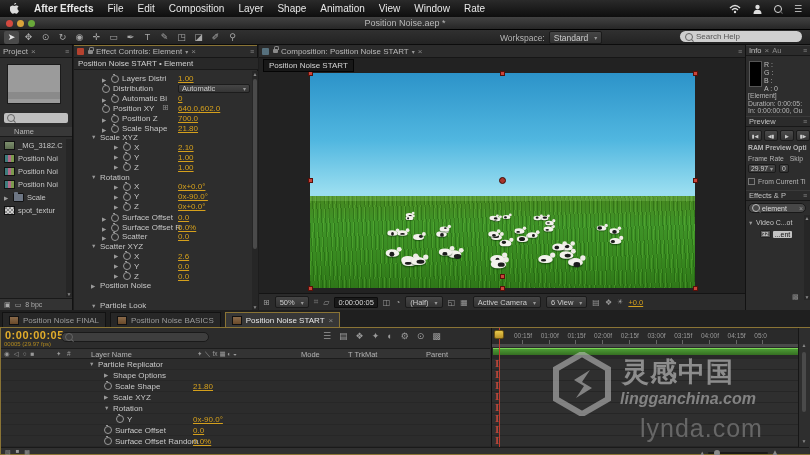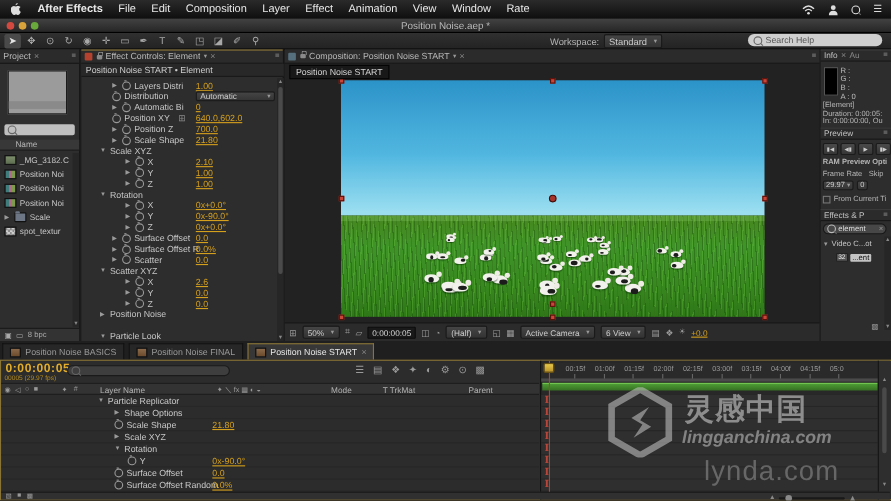--- a/index.html
+++ b/index.html
@@ -70,21 +70,21 @@
   .ecrow{position:absolute;left:0;width:178px;height:10px;display:flex;align-items:center;gap:3px;font-size:8px;color:#c6c6c6;box-sizing:border-box;white-space:nowrap;}
   .exp{font-size:5.5px;color:#9a9a9a;width:6px;flex:none;}
   .stopwatch{width:6px;height:6px;border:1px solid #999;border-radius:50%;flex:none;position:relative;}
   .stopwatch::before{content:'';position:absolute;left:1px;top:-2px;width:2px;height:1px;background:#999;}
   .hot{color:#d5a01c;text-decoration:underline;}
   .ec-dd{position:absolute;left:104px;width:72px;height:9px;background:linear-gradient(#454545,#353535);
          border:1px solid #1c1c1c;border-radius:2px;font-size:7.5px;color:#ccc;display:flex;align-items:center;
          justify-content:space-between;padding:0 3px;box-sizing:border-box;}
   .ecval{position:absolute;left:104px;}
   .pticon{position:absolute;left:88px;color:#8a8a8a;font-size:8px;top:0;}
-  .ind1{padding-left:17px;} .ind2{padding-left:28px;} .ind3{padding-left:40px;}
+  .ind1{padding-left:17px;} .ind2{padding-left:28px;align-items:flex-end;} .ind3{padding-left:40px;}
   
   #comp{left:259px;top:45px;width:487px;height:265px;background:#242424;border-right:1px solid #121212;box-sizing:border-box;}
   #comp-tooltip{position:absolute;left:4px;top:14px;background:#181818;border:1px solid #050505;color:#d5d5d5;
                 font-size:8px;padding:1px 5px;z-index:5;}
   #viewer{position:absolute;left:0;top:13px;width:486px;height:235px;background:#222;overflow:hidden;}
   #vimg{position:absolute;left:51px;top:15px;width:385px;height:215px;}
   #sky{position:absolute;left:0;top:0;width:385px;height:123px;background:linear-gradient(#2c93c9,#51b7e0 55%,#9adef0 97%);}
   #grass{position:absolute;left:0;top:123px;width:385px;height:92px;
          background:linear-gradient(#46861f,#3f9428 30%,#37881f 70%,#2e7718);}
   #grass::before{content:'';position:absolute;inset:0;
@@ -174,21 +174,21 @@
     <svg width="10" height="12" viewBox="0 0 10 12">
         <path fill="#ddd" d="M7.2 1.2c-.5.6-1.3 1-1.9.9-.1-.7.2-1.4.6-1.8C6.4-.2 7.2-.5 7.8-.5c.1.7-.2 1.3-.6 1.7zM7.9 3c-1.1-.1-2 .6-2.5.6S4.1 3 3.2 3C2 3.1.9 3.7.3 4.8c-1.2 2.1-.3 5.2.9 6.9.6.8 1.3 1.7 2.2 1.7.9 0 1.2-.6 2.3-.6s1.4.6 2.3.6c1 0 1.6-.9 2.2-1.7.7-1 1-1.9 1-2-.1 0-1.9-.7-1.9-2.9 0-1.8 1.5-2.6 1.5-2.7C9.9 3.2 8.7 3 7.9 3z" transform="scale(0.8)"></path>
       </svg>
   </span>
   <span class="app">After Effects</span>
   <span id="menuItems" style="display:flex;gap:14px;">
       <span class="mitem">File</span>
       <span class="mitem">Edit</span>
       <span class="mitem">Composition</span>
       <span class="mitem">Layer</span>
-      <span class="mitem">Effect</span>
+      <span class="mitem">Shape</span>
       <span class="mitem">Animation</span>
       <span class="mitem">View</span>
       <span class="mitem">Window</span>
       <span class="mitem">Rate</span>
     </span>
   <span id="menu-right">
     <svg width="12" height="10" viewBox="0 0 12 10">
         <path d="M1 4 Q6 -1 11 4" stroke="#ddd" fill="none" stroke-width="1.3"></path>
         <path d="M3 6 Q6 3 9 6" stroke="#ddd" fill="none" stroke-width="1.3"></path>
         <circle cx="6" cy="8" r="1.2" fill="#ddd"></circle>
@@ -674,25 +674,25 @@
   <div class="scroll-v" style="left:58px;top:170px;height:85px;">
     <span class="sarr" style="top:0;">▲</span>
     <span class="sarr" style="bottom:0;">▼</span>
   </div>
   <span style="position:absolute;left:46px;top:248px;color:#8a8a8a;font-size:7px;">▩</span>
 </div>
 
 <div class="abs" id="tltabs">
     <div class="tltab">
       <span class="compico"></span>
-      <span>Position Noise BASICS</span>
+      <span>Position Noise FINAL</span>
     </div>
     <div class="tltab">
       <span class="compico"></span>
-      <span>Position Noise FINAL</span>
+      <span>Position Noise BASICS</span>
     </div>
     <div class="tltab active">
       <span class="compico"></span>
       <span>Position Noise START</span>
       <span class="closex">×</span>
     </div>
   </div>
 
 <div class="abs" id="timeline">
   <div id="tl-left">

